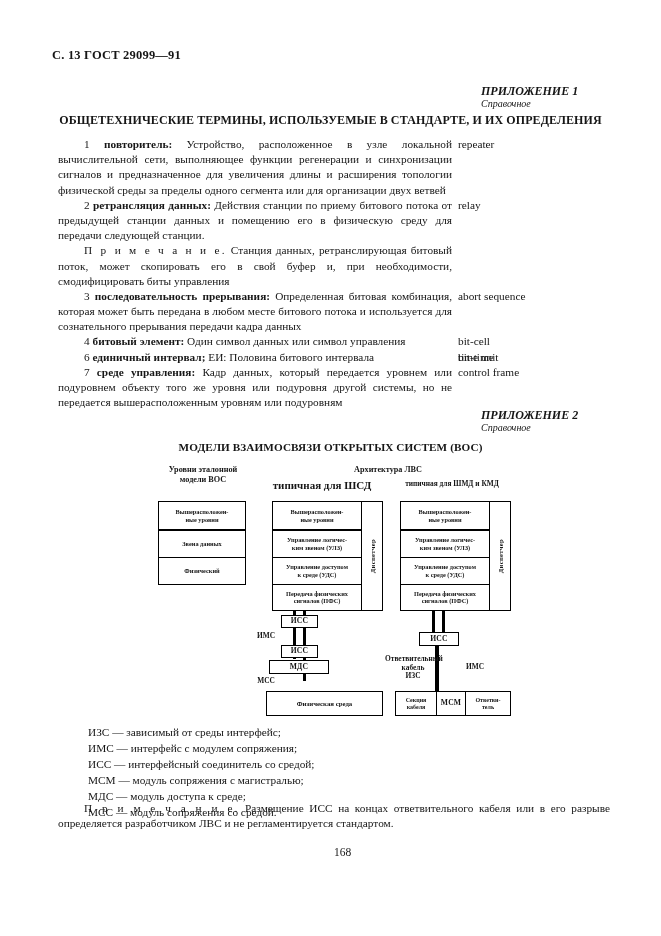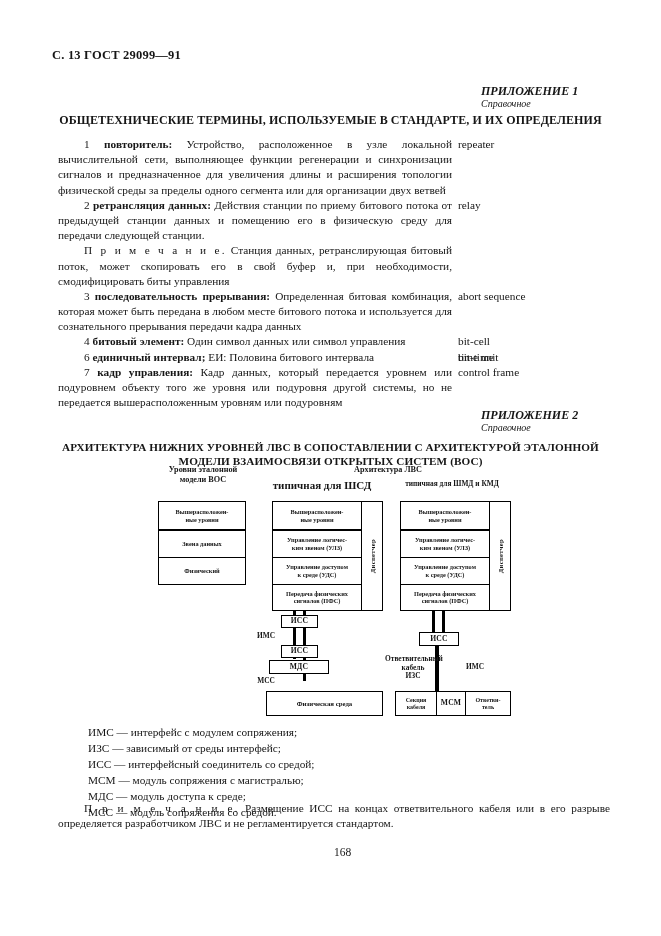--- a/index.html
+++ b/index.html
@@ -252,32 +252,31 @@
         <div class="term-en">bit-cell</div>
       </div>
       <div class="term-row">
         <div class="term-en">bit-time</div>
       </div>
       <div class="term-row">
         <div class="term-def"><span>6 </span><span class="term-name">единичный интервал;</span><span> ЕИ: Половина битового интервала</span></div>
         <div class="term-en">time unit</div>
       </div>
       <div class="term-row">
-        <div class="term-def"><span>7 </span><span class="term-name">кадр управления:</span><span> Кадр данных, который передается уровнем или подуровнем объекту того же уровня или подуровня другой системы, но не передается вышерасположенным уровням или подуровням</span></div>
+        <div class="term-def"><span>7 </span><span class="term-name">среде управления:</span><span> Кадр данных, который передается уровнем или подуровнем объекту того же уровня или подуровня другой системы, но не передается вышерасположенным уровням или подуровням</span></div>
         <div class="term-en">control frame</div>
       </div>
     </div>
 
   <div class="appendix-mark" id="appendix2-mark">
     <span class="ap-title">ПРИЛОЖЕНИЕ 2</span>
     <span class="ap-sub">Справочное</span>
   </div>
 
   <div class="section-heading" id="app2-heading">
-    <div>АРХИТЕКТУРА НИЖНИХ УРОВНЕЙ ЛВС В СОПОСТАВЛЕНИИ С АРХИТЕКТУРОЙ ЭТАЛОННОЙ</div>
     <div>МОДЕЛИ ВЗАИМОСВЯЗИ ОТКРЫТЫХ СИСТЕМ (ВОС)</div>
   </div>
 
   <div id="diagram">
 
     <div class="dg-col-head" id="head-osi" style="left:155px; top:2px; width:96px;">Уровни эталонной<br>модели ВОС</div>
     <div class="dg-col-head" id="head-lan" style="left:272px; top:2px; width:232px;">Архитектура ЛВС</div>
     <div class="dg-col-head" id="head-shsd" style="left:272px; top:16px; width:100px; font-size:11px;">типичная для ШСД</div>
     <div class="dg-col-head" id="head-shmd" style="left:388px; top:16px; width:128px; font-size:7.4px;">типичная для ШМД и КМД</div>
 
@@ -319,22 +318,22 @@
     <div class="dg-label multi" style="left:385px; top:192px; width:56px;">Ответвительный<br>кабель</div>
     <div class="dg-label" style="left:385px; top:209px; width:56px;">ИЗС</div>
     <div class="dg-label" style="left:455px; top:200px; width:40px;">ИМС</div>
 
     <div class="dg-box small" style="left:395px; top:228px; width:42px; height:25px;">Секция<br>кабеля</div>
     <div class="dg-box tag" style="left:436px; top:228px; width:30px; height:25px;">МСМ</div>
     <div class="dg-box small" style="left:465px; top:228px; width:46px; height:25px;">Ответви-<br>тель</div>
   </div>
 
   <div id="legend">
+      <div>ИЗС — зависимый от среды интерфейс;</div>
       <div>ИМС — интерфейс с модулем сопряжения;</div>
-      <div>ИЗС — зависимый от среды интерфейс;</div>
       <div>ИСС — интерфейсный соединитель со средой;</div>
       <div>МСМ — модуль сопряжения с магистралью;</div>
       <div>МДС — модуль доступа к среде;</div>
       <div>МСС — модуль сопряжения со средой.</div>
     </div>
 
   <div id="closing-note">
     <span class="note-lead">П р и м е ч а н и е.</span><span> Размещение ИСС на концах ответвительного кабеля или в его разрыве определяется разработчиком ЛВС и не регламентируется стандартом.</span>
   </div>
 

